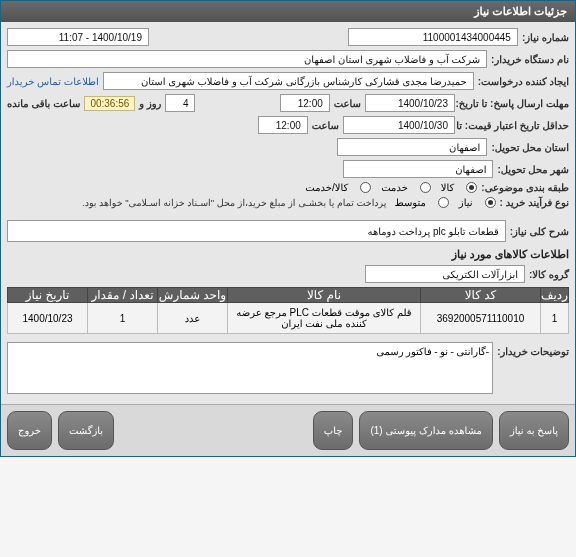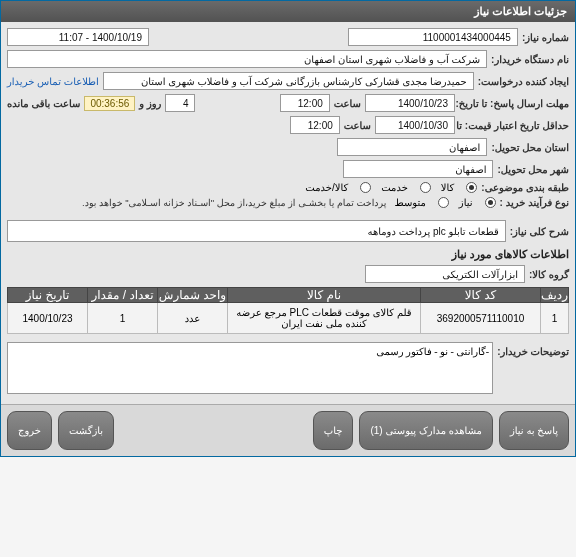--- a/index.html
+++ b/index.html
@@ -156,21 +156,21 @@
       <span class="field" style="width:50px">12:00</span>
       <span style="flex:1"></span>
       <span class="field" style="width:30px;text-align:center">4</span>
       <span class="label">روز و</span>
       <span class="timer">00:36:56</span>
       <span class="label">ساعت باقی مانده</span>
     </div>
 
     <div class="row">
       <span class="label" style="width:110px">حداقل تاریخ اعتبار قیمت: تا تاریخ:</span>
-      <span class="field" style="width:80px">1400/10/30</span>
+      <span class="field" style="width:112px">1400/10/30</span>
       <span class="label">ساعت</span>
       <span class="field" style="width:50px">12:00</span>
     </div>
 
     <div class="row">
       <span class="label">استان محل تحویل:</span>
       <span class="field" style="width:150px">اصفهان</span>
     </div>
     <div class="row">
       <span class="label">شهر محل تحویل:</span>

